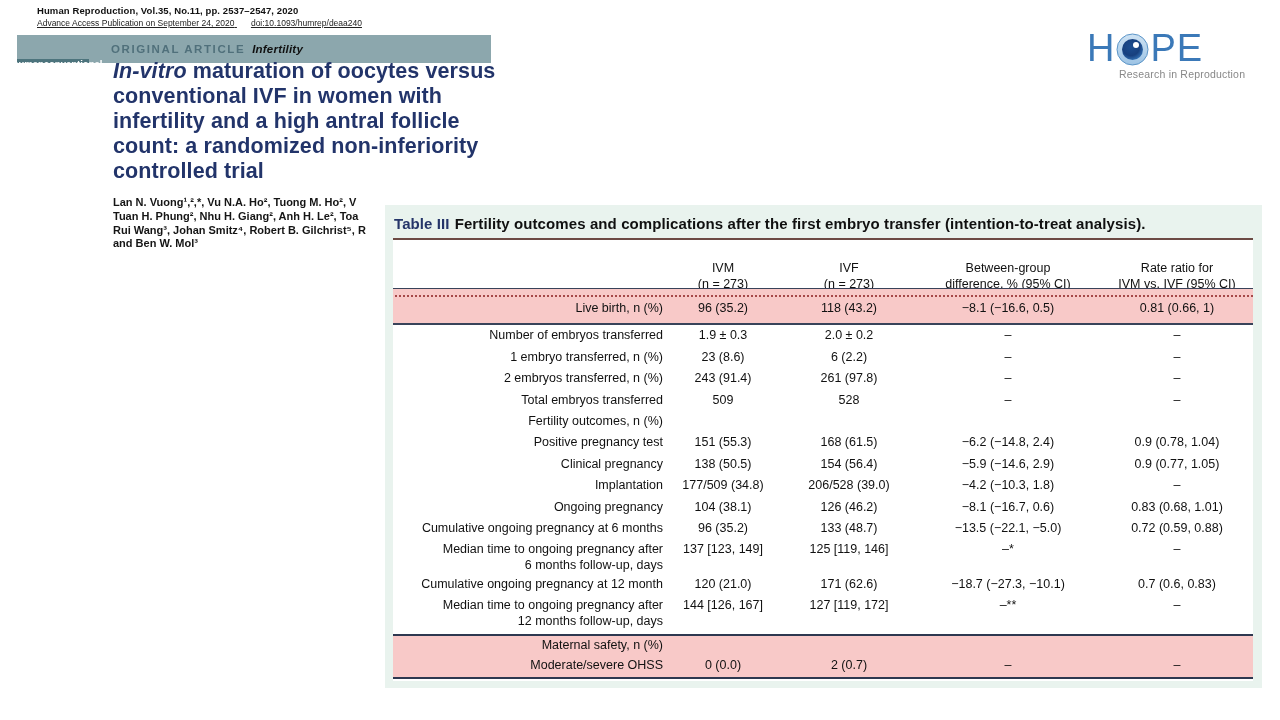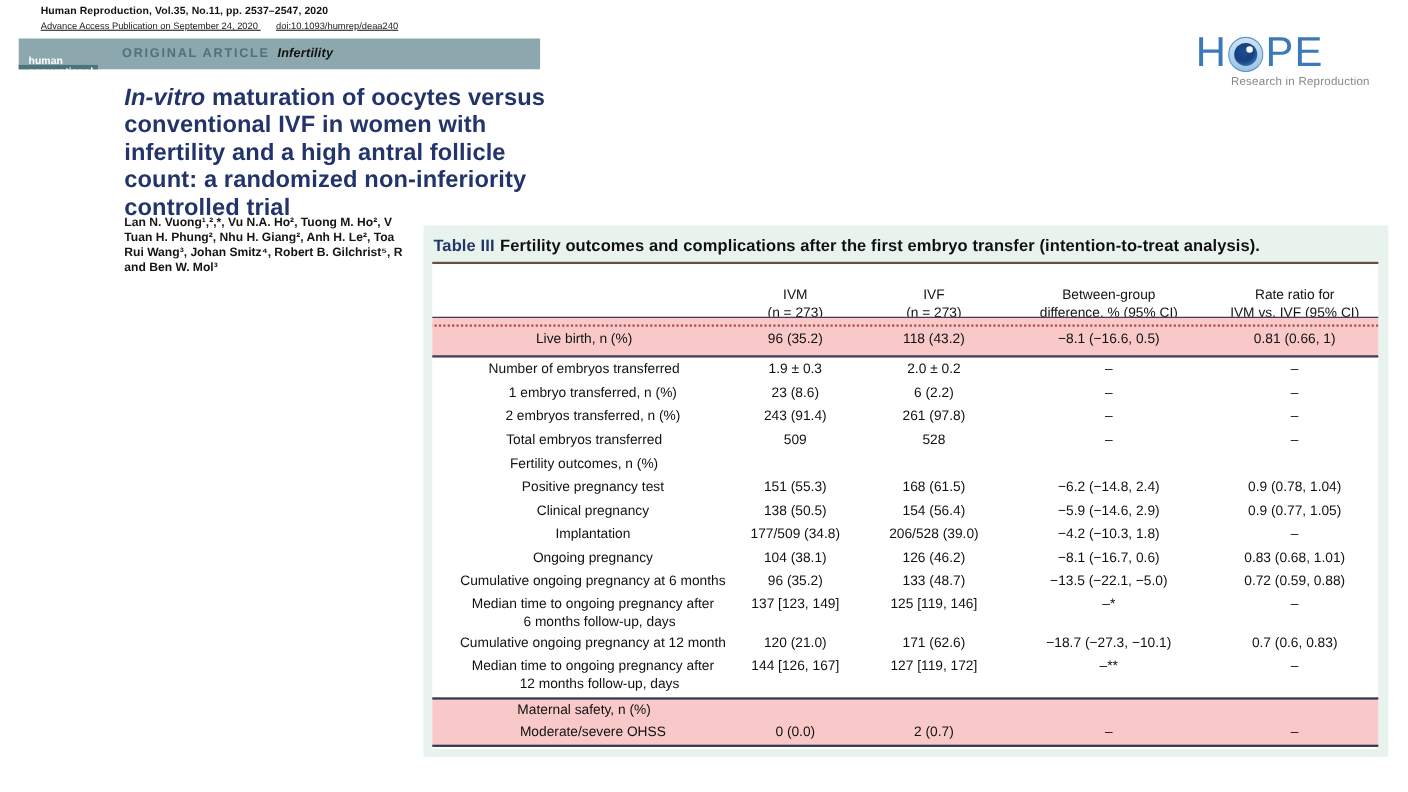--- a/index.html
+++ b/index.html
@@ -13,27 +13,27 @@
   .journal-header { position:absolute; left:17px; top:5px;margin-left:20px; }
   .jh1 { font-size:9.5px; font-weight:bold; letter-spacing:0.1px; }
   .jh2 { font-size:8.5px; margin-top:2px; color:#222;text-decoration:underline; }
   .jh2 .doi { margin-left:14px; }
 
   
   .banner { position:absolute; left:17px; top:35px; width:474px; height:28px;
     background:#8ca7ad; display:flex; align-items:stretch; }
   .banner-logo { width:72px; background:#4d747d; color:#fff;
     font-size:9.5px; font-weight:bold; line-height:10px;
-    display:flex; flex-direction:column; justify-content:center; padding-left:9px;margin-top:24px; }
+    display:flex; flex-direction:row; justify-content:center; padding-left:9px;margin-top:24px; }
   .banner-text { display:flex; align-items:center; margin-left:22px; font-size:11.5px; white-space:nowrap; }
   .orig { color:#50707b; font-weight:bold; letter-spacing:1.6px; }
   .subj { color:#101010; font-weight:bold; font-style:italic; margin-left:7px; letter-spacing:0.2px; }
 
   
-  .title-block { position:absolute; left:113px; top:76px; width:390px;
+  .title-block { position:absolute; left:113px; top:59px; width:390px;
     color:#22346a; font-size:21.5px; font-weight:bold; line-height:25px; letter-spacing:0.1px; }
   .title-block .it { font-style:italic; }
 
   
   .authors { position:absolute; left:113px; top:196px; width:300px;
     font-size:11px; font-weight:bold; line-height:13.8px; color:#151515; white-space:nowrap; }
 
   
   .hope { position:absolute; left:1087px; top:28px; }
   .hope-word { display:flex; align-items:center; color:#3b79b8;
@@ -49,21 +49,21 @@
   .t-rule { height:2px; background:#6c4a44; margin:0 9px 0 8px; }
   .t-white { background:#ffffff; margin:0 9px 4px 8px; height:441px; position:relative; overflow:hidden; }
 
   .grid-cols { display:grid; grid-template-columns:270px 120px 132px 186px 152px; }
   .t-head { padding-top:20px; height:48px; font-weight:normal; font-size:12.5px; line-height:16px; text-align:center; }
   .t-head .h1 { display:block; }
 
   .t-body { font-size:12.5px; }
   .cell { line-height:21.4px; }
   .val { text-align:center; }
-  .lbl { text-align:center; padding-left:6px; }
+  .lbl { text-align:right; padding-left:6px; }
   .ind .lbl { padding-left:22px; }
   .lbl2 { line-height:14px; margin-top:-3px; padding-left:12px; padding-bottom:2px; }
 
   
   .hl-live { position:relative; z-index:0; padding-top:10px; padding-bottom:6px; }
   .hl-live::before { content:""; position:absolute; z-index:-1; left:-16px; right:-4px; top:0; bottom:0;
     background:#f8c9c8; border:2px solid #39435a; border-top-width:1px; }
   .hl-live::after { content:""; position:absolute; left:-9px; right:0px; top:7px;
     border-top:2px dotted #a64949; }
 

